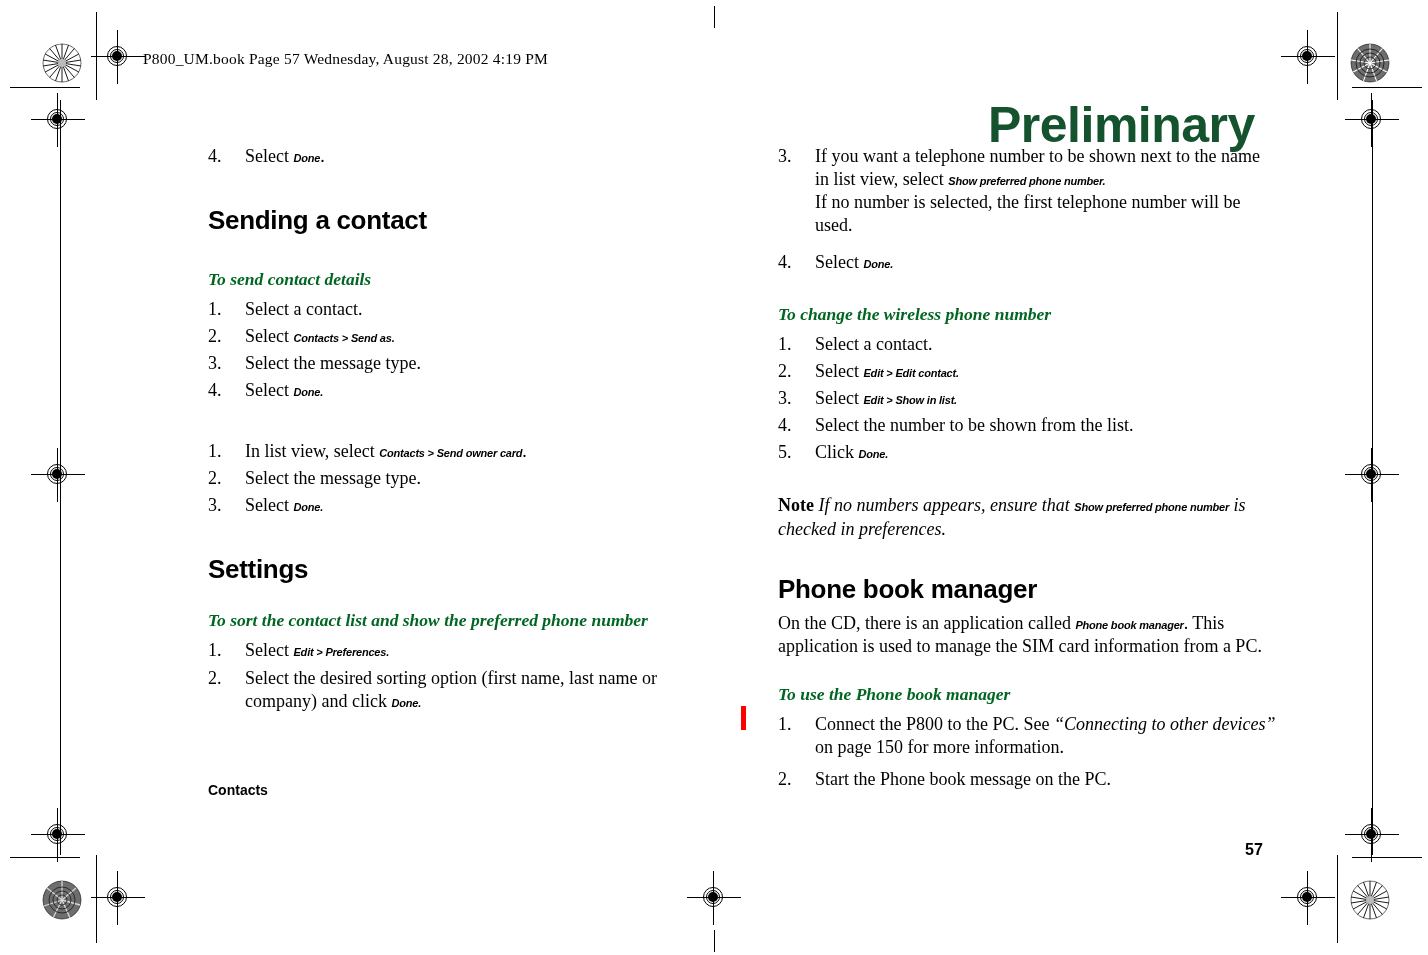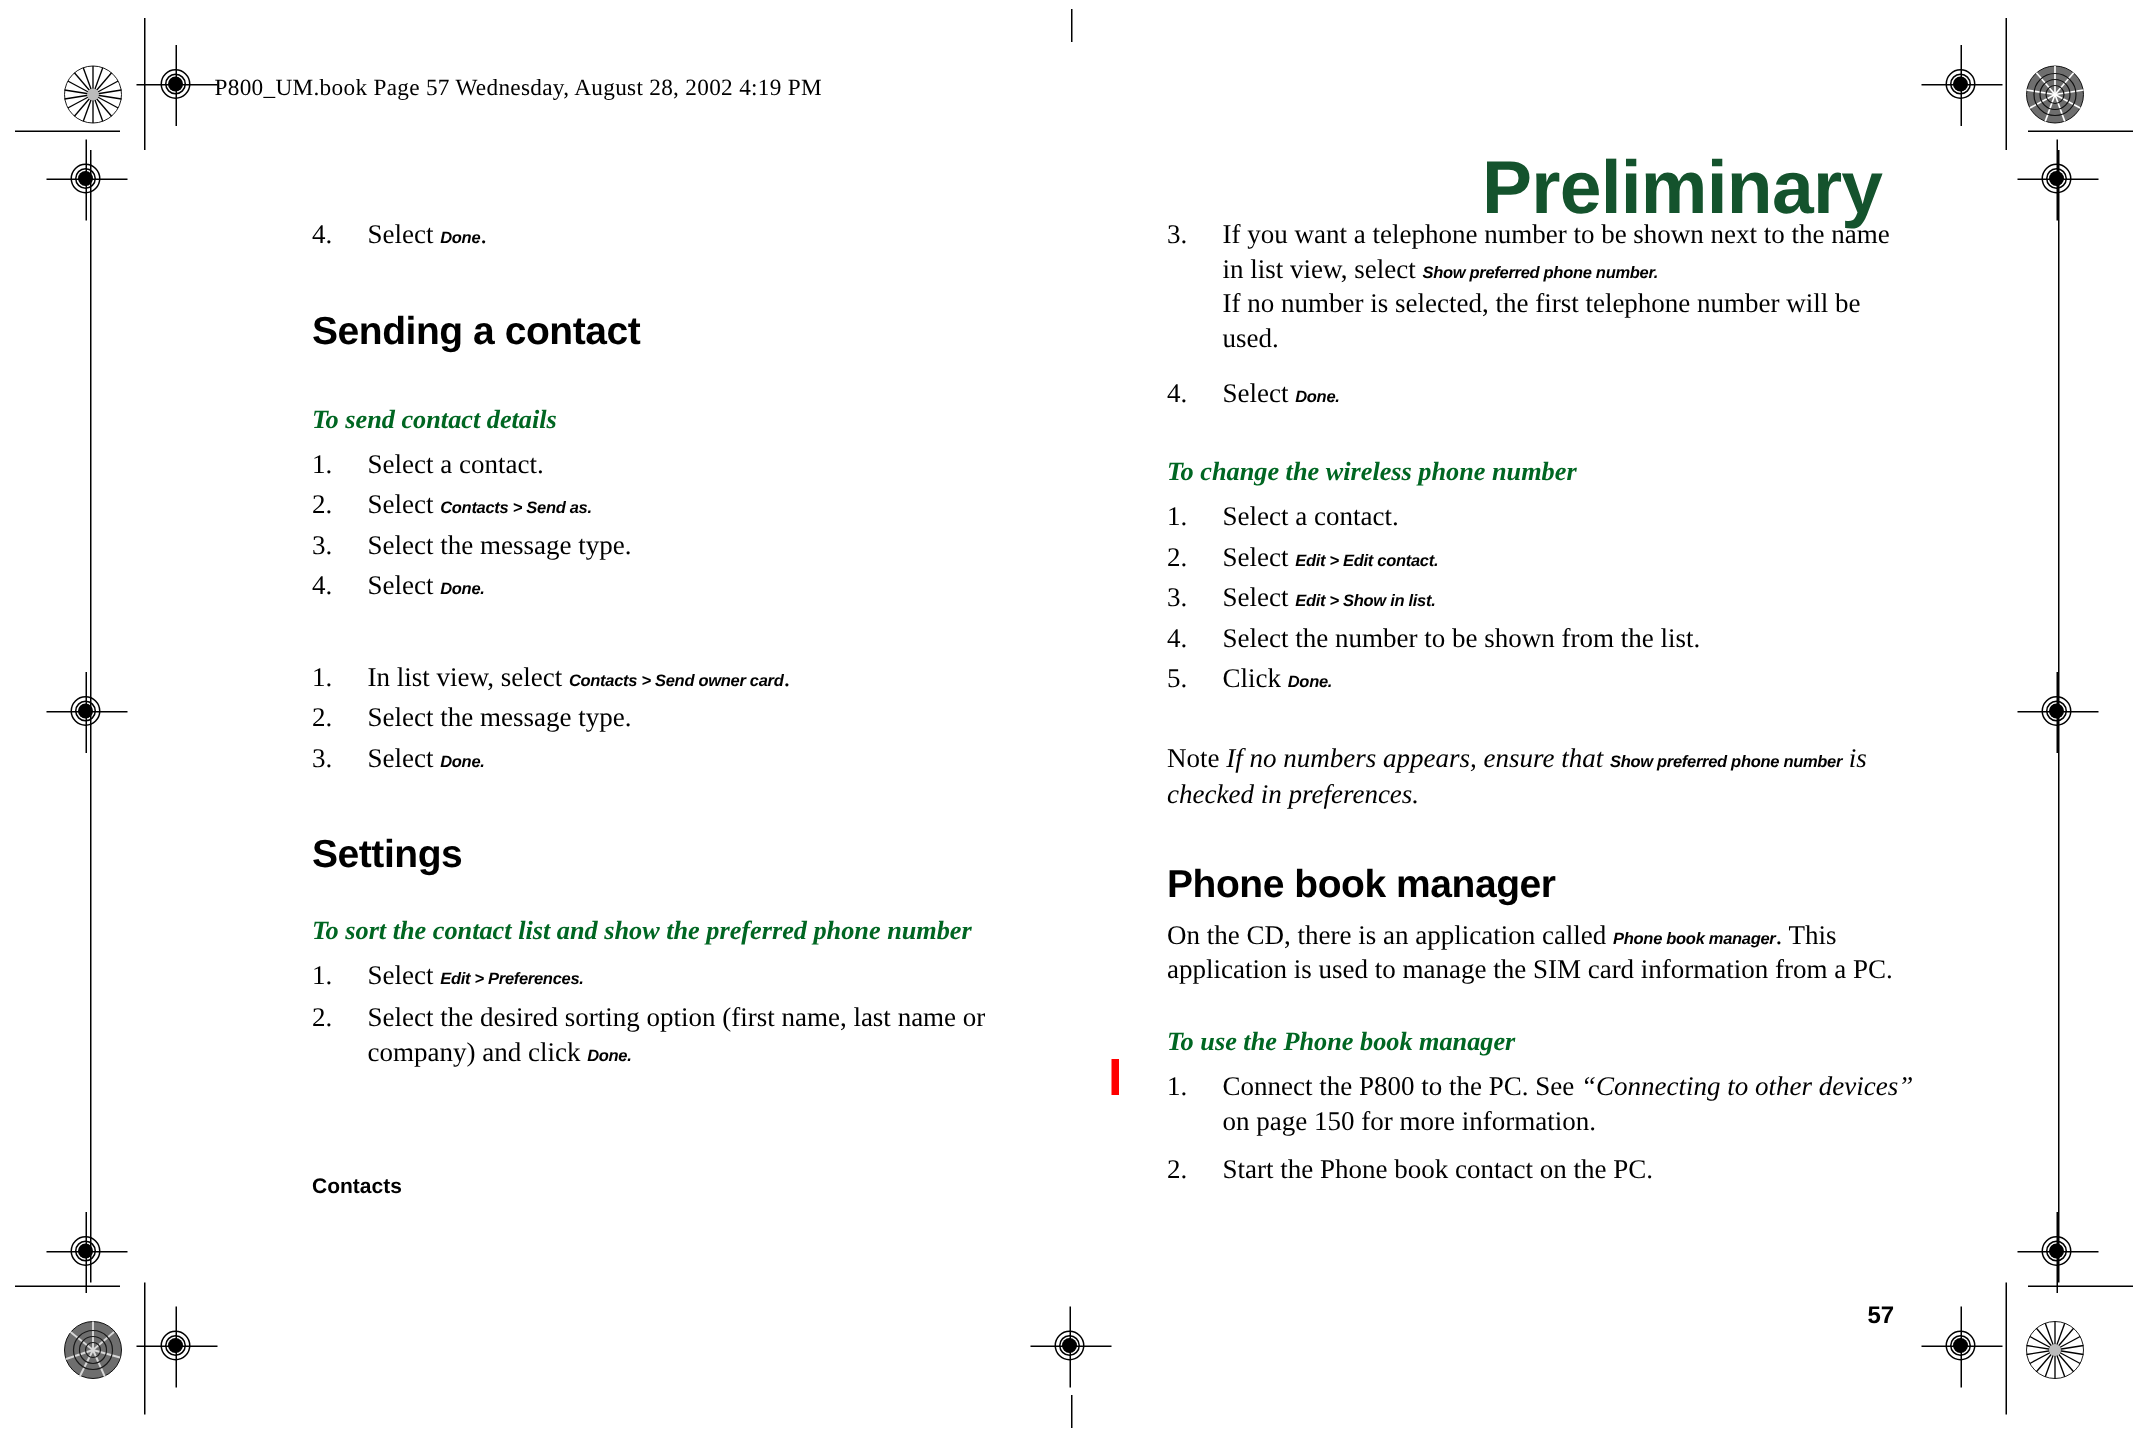--- a/index.html
+++ b/index.html
@@ -162,21 +162,21 @@
   .gap-xl { height: 34px; }
 
   .note-block {
     font-family: "Liberation Serif", serif;
     font-size: 18px;
     line-height: 1.3;
     font-style: italic;
   }
   .note-lead {
     font-style: normal;
-    font-weight: normal;
+    font-weight: bold;
   }
 
   
   .change-bar {
     position: absolute;
     left: 741px;
     top: 706px;
     width: 5px;
     height: 24px;
     background: #ff0000;
@@ -187,21 +187,21 @@
     position: absolute;
     left: 208px;
     top: 782px;
     font-family: "Liberation Sans", sans-serif;
     font-weight: bold;
     font-size: 14px;
   }
   .footer-right {
     position: absolute;
     left: 1245px;
-    top: 869px;
+    top: 841px;
     font-family: "Liberation Sans", sans-serif;
     font-weight: bold;
     font-size: 16px;
   }
 </style>
 </head>
 <body>
 
 <div>
 
@@ -478,20 +478,20 @@
   <h2 class="sect">Phone book manager</h2>
   <div class="gap-s"></div>
   <p class="body"><span>On the CD, there is an application called </span><span class="ui">Phone book manager</span><span>. This application is used to manage the SIM card information from a PC.</span></p>
 
   <div class="gap-l"></div>
 
   <h3 class="sub">To use the Phone book manager</h3>
   <div class="gap-s"></div>
   <ol class="steps">
     <li><span class="num">1.</span><span>Connect the P800 to the PC. See </span><span class="it">“Connecting to other devices”</span><span> on page 150 for more information.</span></li>
-    <li style="margin-top:9px;"><span class="num">2.</span><span>Start the Phone book contact on the PC.</span><span class="it"></span><span></span></li>
+    <li style="margin-top:9px;"><span class="num">2.</span><span>Start the Phone book message on the PC.</span><span class="it"></span><span></span></li>
   </ol>
 </div>
 
 <div class="change-bar"></div>
 
 <div class="footer-left">Contacts</div>
 <div class="footer-right">57</div>
 
 </body></html>

